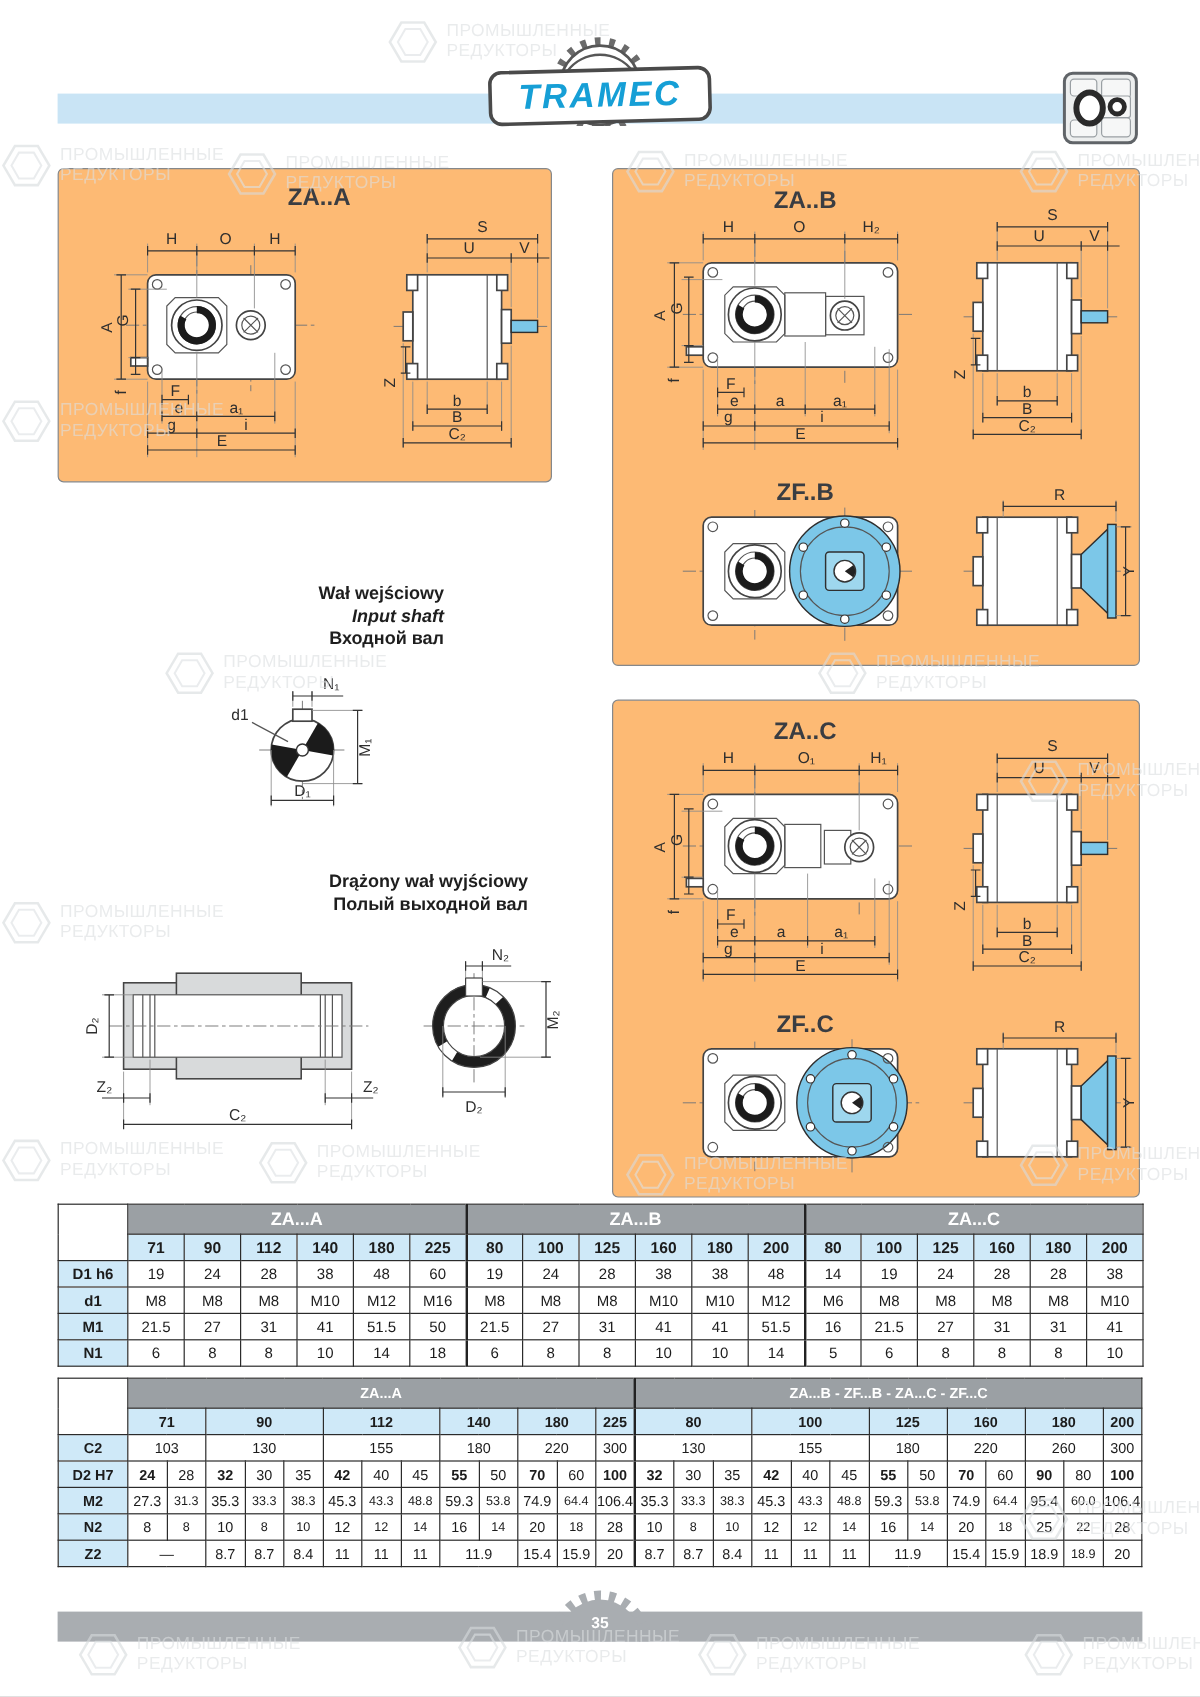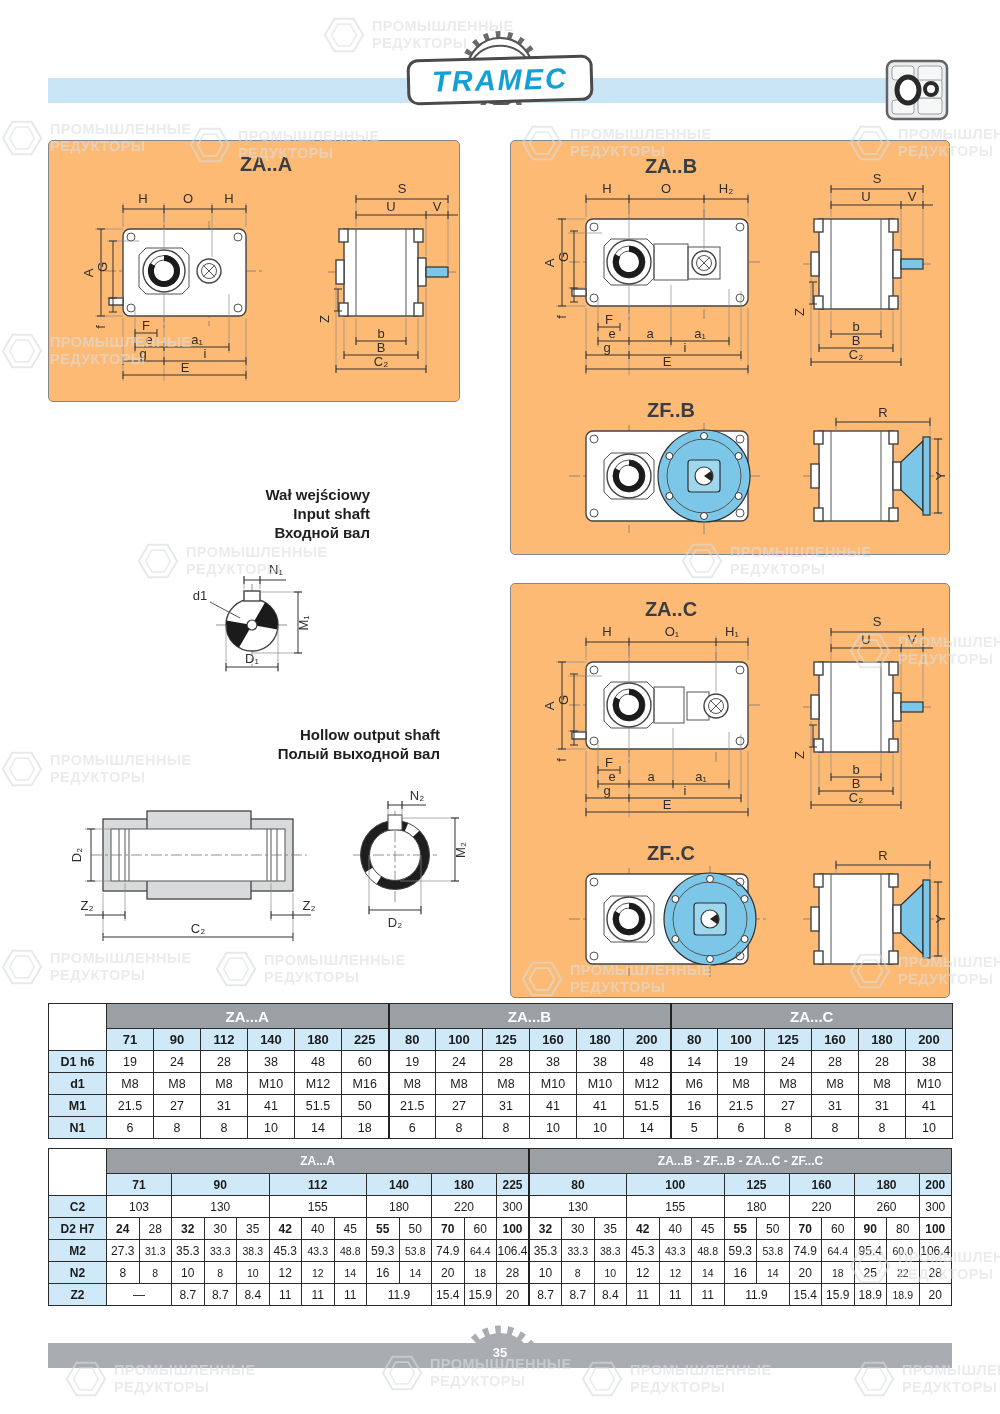--- a/index.html
+++ b/index.html
@@ -1,41 +1,41 @@
 <!DOCTYPE html>
 <html><head>
 <meta charset="utf-8">
 <style>
   *{margin:0;padding:0;box-sizing:border-box}
   body{background:#9e9e9e;font-family:"Liberation Sans","DejaVu Sans",sans-serif}
   .page{position:relative;width:1000px;height:1414px;margin:0 auto;background:#fff;overflow:hidden}
   .abs{position:absolute}
   
   .wm{position:absolute;display:flex;align-items:center;gap:6px;opacity:.6;z-index:6;pointer-events:none}
-  .wmt{font-weight:bold;font-size:14.5px;color:#dcdfe1;letter-spacing:.4px;line-height:1.15;white-space:nowrap}
+  .wmt{font-weight:normal;font-size:14.5px;color:#dcdfe1;letter-spacing:.4px;line-height:1.15;white-space:nowrap}
   .wm svg{flex:none}
   
   .topbar{position:absolute;left:48px;top:78px;width:838px;height:25px;background:#c9e4f5;z-index:1}
   .logo-box{position:absolute;left:407px;top:57px;width:186px;height:46px;background:#fff;border:3px solid #4a4a4a;border-radius:11px;display:flex;align-items:center;justify-content:center;transform:rotate(-1.5deg);z-index:3}
   .logo-text{font-style:italic;font-weight:bold;font-size:29px;color:#169fd6;letter-spacing:2px}
   
   .box{position:absolute;border:1.5px solid #85888b;border-radius:5px;background:#fdba74;z-index:1}
   svg text{font-family:"Liberation Sans","DejaVu Sans",sans-serif}
   .ttl{font-weight:bold;font-size:20px;fill:#3a3d42}
   .dim{font-size:13px;fill:#2e2e2e}
   .dl{stroke:#333;stroke-width:1;fill:none}
   .ext{stroke:#8a8a8a;stroke-width:.7;fill:none}
   .cl{stroke:#777;stroke-width:.8;fill:none;stroke-dasharray:11 3 3 3}
   .body-line{stroke:#444;stroke-width:1.4;fill:#fff}
   .thin{stroke:#555;stroke-width:1;fill:none}
   .blue{fill:#7cc7e8;stroke:#2f2f2f;stroke-width:1.2}
   .blue2{fill:#9ed7ee;stroke:#2f2f2f;stroke-width:1.2}
   .gray-fill{fill:#d8dadb;stroke:#444;stroke-width:1.3}
   .shaft-titles{position:absolute;text-align:right;font-weight:bold;font-size:15px;color:#1e1e1e;line-height:1.25;z-index:2}
-  .shaft-titles .it{}
+  .shaft-titles .it{font-style:italic}
   
   .tbl-wrap{position:absolute;z-index:2}
   .dtable{border-collapse:collapse;table-layout:fixed;background:#fff;border:1.5px solid #222}
   .dtable td{border:1px solid #2b2b2b;text-align:center;vertical-align:middle;height:22px;font-size:12.5px;color:#1c1c1c;padding:0;overflow:hidden;white-space:nowrap}
   #t2 td{font-size:12px}
   .dtable .ghead{background:#9ba0a4;color:#fff;font-weight:bold;font-size:15px;height:25px}
   .dtable .size{background:#cfe9f8;font-weight:bold;font-size:13px}
   .dtable .rlab{background:#cfe9f8;font-weight:bold;font-size:12.5px}
   .dtable .blank{background:#fff}
   .dtable .b{font-weight:bold}
@@ -396,21 +396,21 @@
     <text class="dim" x="116" y="34" text-anchor="middle">N₁</text>
     <path class="thin" d="M50,62L80,78"></path>
     <text class="dim" x="40" y="60" text-anchor="middle">d1</text>
     <path class="dl" d="M138,52V113M134,52h8M134,113h8"></path>
     <text class="dim" x="148" y="83" text-anchor="middle" transform="rotate(-90 148 83)">M₁</text>
     <path class="dl" d="M66,127H118M66,123v8M118,123v8"></path>
     <text class="dim" x="92" y="123" text-anchor="middle">D₁</text>
   </svg>
 
   <div class="shaft-titles" style="left:100px;top:726px;width:340px">
-    <div class="it">Hollow output shaft</div>
+    <div>Drążony wał wyjściowy</div>
     <div>Полый выходной вал</div>
   </div>
   <svg class="abs" style="left:55px;top:785px;z-index:2" width="430" height="165" viewBox="0 0 430 165">
     <g>
       <rect class="gray-fill" x="48" y="34" width="190" height="72"></rect>
       <rect class="gray-fill" x="92" y="26" width="104" height="88"></rect>
       <rect x="56" y="44" width="174" height="52" fill="#fff" stroke="#555" stroke-width="1"></rect>
       <path class="thin" d="M64,44V96M222,44V96M70,44V96M74,44V96M212,44V96M216,44V96"></path>
       <path class="cl" d="M36,70H252"></path>
       <path class="ext" d="M56,44H30M56,96H30M48,108V150M70,98V136M216,98V136M238,108V150"></path>

